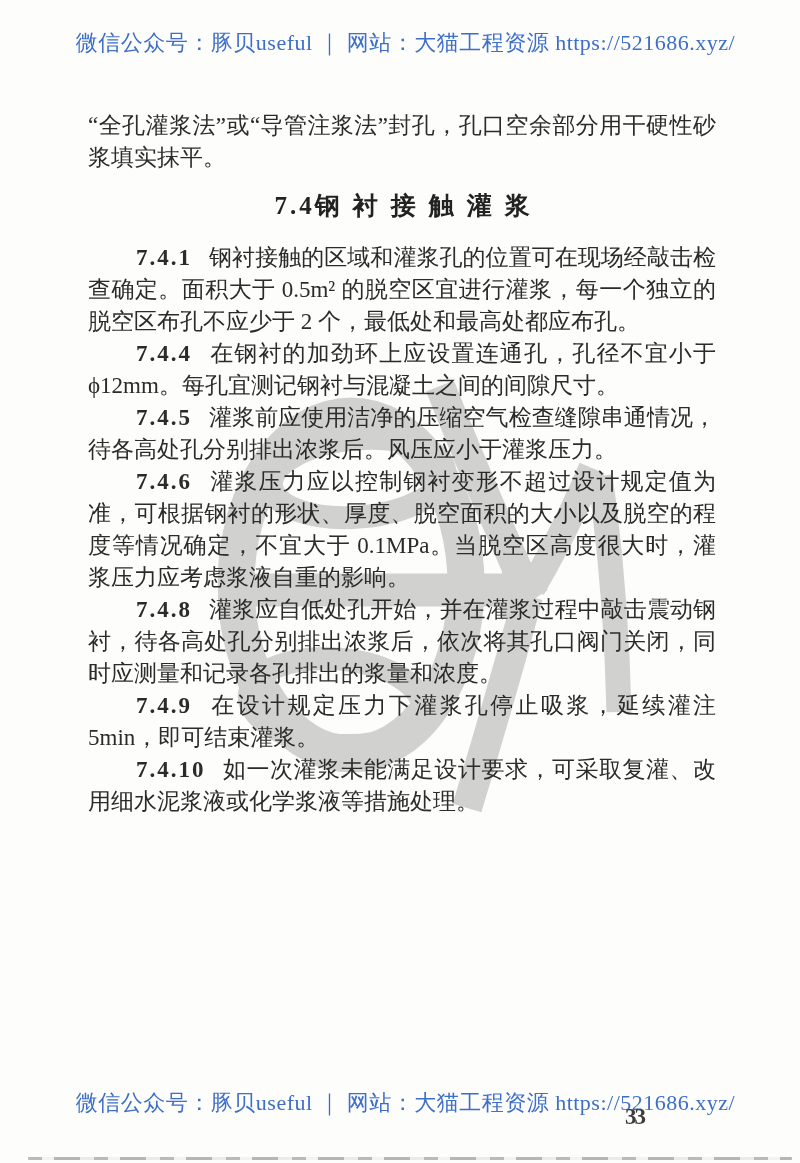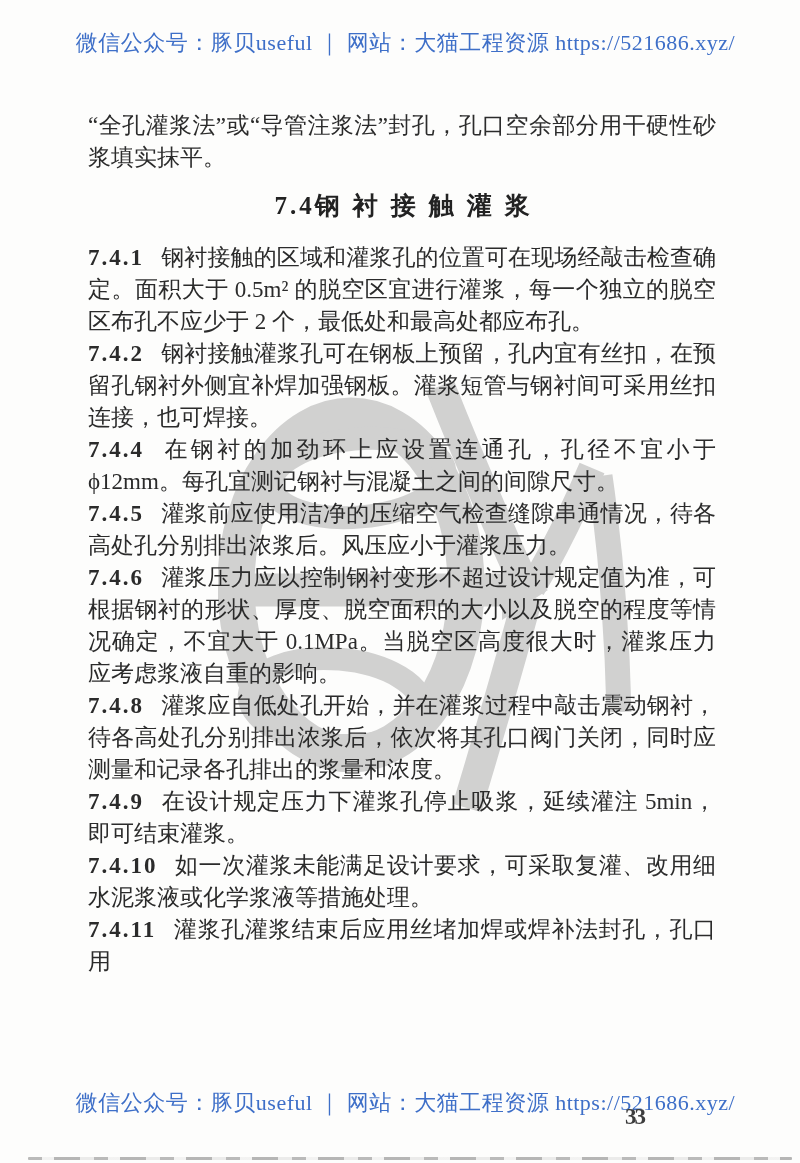--- a/index.html
+++ b/index.html
@@ -49,20 +49,21 @@
     line-height: 34px;
   }
   .h-num { letter-spacing: 3px; }
   .h-title { letter-spacing: 13px; margin-right: -13px; }
   .clause { margin: 0; }
   .cnum {
     font-weight: 700;
     letter-spacing: 2px;
     margin-right: 17px;
     white-space: nowrap;
+    margin-left: 48px;
   }
   
   .page-number {
     position: absolute;
     left: 625px;
     top: 1066px;
     z-index: 3;
     color: #3d3d3d;
     font-size: 23px;
     font-weight: 600;
@@ -126,37 +127,35 @@
   </div>
 
   <main class="content">
 
     <p class="para">“全孔灌浆法”或“导管注浆法”封孔，孔口空余部分用干硬性砂浆填实抹平。</p>
 
     <h2 class="heading"><span class="h-num">7.4</span><span class="h-title">钢衬接触灌浆</span></h2>
 
     <p class="clause"><span class="cnum">7.4.1</span><span>钢衬接触的区域和灌浆孔的位置可在现场经敲击检查确定。面积大于 0.5m² 的脱空区宜进行灌浆，每一个独立的脱空区布孔不应少于 2 个，最低处和最高处都应布孔。</span></p>
 
-    <p class="clause"><span class="cnum">7.4.2</span><span>钢衬接触灌浆孔可在钢板上预留，孔内宜有丝扣，在预留孔钢衬外侧宜补焊加强钢板。灌浆短管与钢衬间可采用丝扣连接，也可焊接。</span></p>
 
 
     <p class="clause"><span class="cnum">7.4.4</span><span>在钢衬的加劲环上应设置连通孔，孔径不宜小于 ϕ12mm。每孔宜测记钢衬与混凝土之间的间隙尺寸。</span></p>
 
     <p class="clause"><span class="cnum">7.4.5</span><span>灌浆前应使用洁净的压缩空气检查缝隙串通情况，待各高处孔分别排出浓浆后。风压应小于灌浆压力。</span></p>
 
     <p class="clause"><span class="cnum">7.4.6</span><span>灌浆压力应以控制钢衬变形不超过设计规定值为准，可根据钢衬的形状、厚度、脱空面积的大小以及脱空的程度等情况确定，不宜大于 0.1MPa。当脱空区高度很大时，灌浆压力应考虑浆液自重的影响。</span></p>
 
 
     <p class="clause"><span class="cnum">7.4.8</span><span>灌浆应自低处孔开始，并在灌浆过程中敲击震动钢衬，待各高处孔分别排出浓浆后，依次将其孔口阀门关闭，同时应测量和记录各孔排出的浆量和浓度。</span></p>
 
     <p class="clause"><span class="cnum">7.4.9</span><span>在设计规定压力下灌浆孔停止吸浆，延续灌注 5min，即可结束灌浆。</span></p>
 
     <p class="clause"><span class="cnum">7.4.10</span><span>如一次灌浆未能满足设计要求，可采取复灌、改用细水泥浆液或化学浆液等措施处理。</span></p>
 
-    <p class="clause"><span class="cnum">7.4.11</span><span>灌浆孔灌浆结束后应用丝堵加焊或焊补法封孔，孔口用</span></p>
 
   </main>
 
   <div class="banner bottom">
     <span>微信公众号：豚贝useful ｜ 网站：大猫工程资源 https://521686.xyz/</span>
   </div>
 
   <div class="page-number">33</div>
 
   <div class="scan-artifact"></div>

